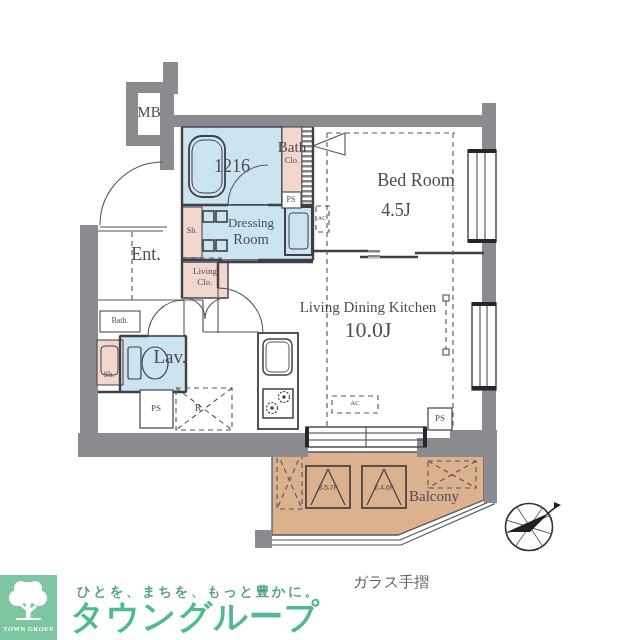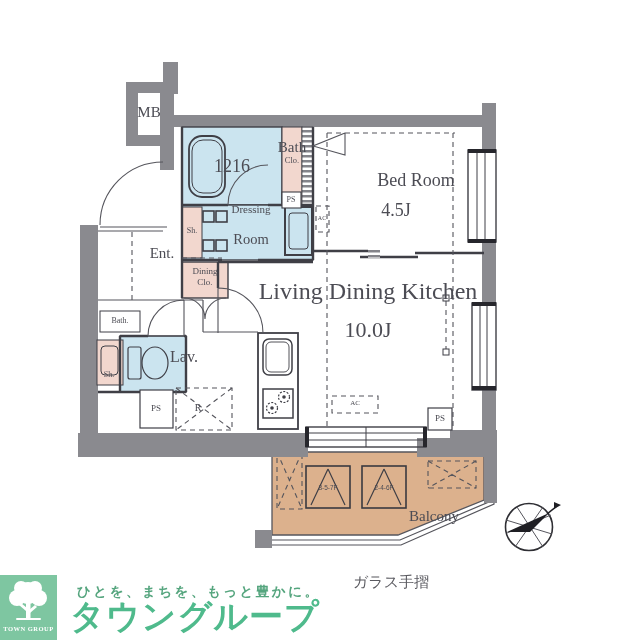--- a/index.html
+++ b/index.html
@@ -209,37 +209,37 @@
   </g>
 </svg>
 
   <div class="lbl" style="left:149px;top:113px;font-size:15px;">MB</div>
   <div class="lbl" style="left:248px;top:148px;font-size:15px;margin-left:44px;">Bath</div>
   <div class="lbl" style="left:232px;top:166px;font-size:18px;">1216</div>
   <div class="lbl" style="left:292px;top:160px;font-size:8.5px;">Clo.</div>
   <div class="lbl" style="left:291px;top:200px;font-size:8px;">PS</div>
   <div class="lbl" style="left:396px;top:180px;font-size:18px;margin-left:20px;">Bed Room</div>
   <div class="lbl" style="left:396px;top:210px;font-size:18px;">4.5J</div>
-  <div class="lbl" style="left:251px;top:210px;font-size:11px;">Dressing</div>
+  <div class="lbl" style="left:251px;top:223px;font-size:13px;">Dressing</div>
   <div class="lbl" style="left:251px;top:240px;font-size:14.5px;">Room</div>
   <div class="lbl" style="left:192px;top:231px;font-size:8px;">Sh.</div>
-  <div class="lbl" style="left:146px;top:254px;font-size:15px;margin-left:16px;">Ent.</div>
-  <div class="lbl" style="left:205px;top:272px;font-size:9px;">Dining</div>
+  <div class="lbl" style="left:146px;top:254px;font-size:18px;">Ent.</div>
+  <div class="lbl" style="left:205px;top:272px;font-size:9px;">Living</div>
   <div class="lbl" style="left:205px;top:283px;font-size:9px;">Clo.</div>
   <div class="lbl" style="left:120px;top:321px;font-size:8px;">Bath.</div>
-  <div class="lbl" style="left:184px;top:357px;font-size:16px;">Lav.</div>
+  <div class="lbl" style="left:170px;top:357px;font-size:19px;">Lav.</div>
   <div class="lbl" style="left:109px;top:375px;font-size:8px;">Sh.</div>
   <div class="lbl" style="left:156px;top:409px;font-size:9px;">PS</div>
   <div class="lbl" style="left:198px;top:408px;font-size:10px;">R</div>
-  <div class="lbl" style="left:368px;top:292px;font-size:24px;">Living Dining Kitchen</div>
+  <div class="lbl" style="left:368px;top:308px;font-size:15px;">Living Dining Kitchen</div>
   <div class="lbl" style="left:368px;top:330px;font-size:22px;">10.0J</div>
   <div class="lbl" style="left:355px;top:404px;font-size:7px;">AC</div>
   <div class="lbl" style="left:322px;top:218px;font-size:6px;">AC</div>
   <div class="lbl" style="left:440px;top:419px;font-size:9px;">PS</div>
-  <div class="lbl" style="left:434px;top:497px;font-size:15px;margin-top:20px;">Balcony</div>
+  <div class="lbl" style="left:434px;top:497px;font-size:15px;">Balcony</div>
   <div class="lbl sans" style="left:328px;top:488px;font-size:6.5px;">3-5-7F</div>
   <div class="lbl sans" style="left:384px;top:488px;font-size:6.5px;">2-4-6F</div>
   <div class="lbl" style="left:391px;top:583px;font-size:15px;color:#5a5a60;">ガラス手摺</div>
 
   <div id="logo-box">
     <svg width="57" height="65" viewBox="0 0 57 65">
       <g fill="#ffffff">
         <circle cx="28" cy="593" r="0"></circle>
         <circle cx="28" cy="18" r="11"></circle>
         <circle cx="17" cy="23" r="8"></circle>

